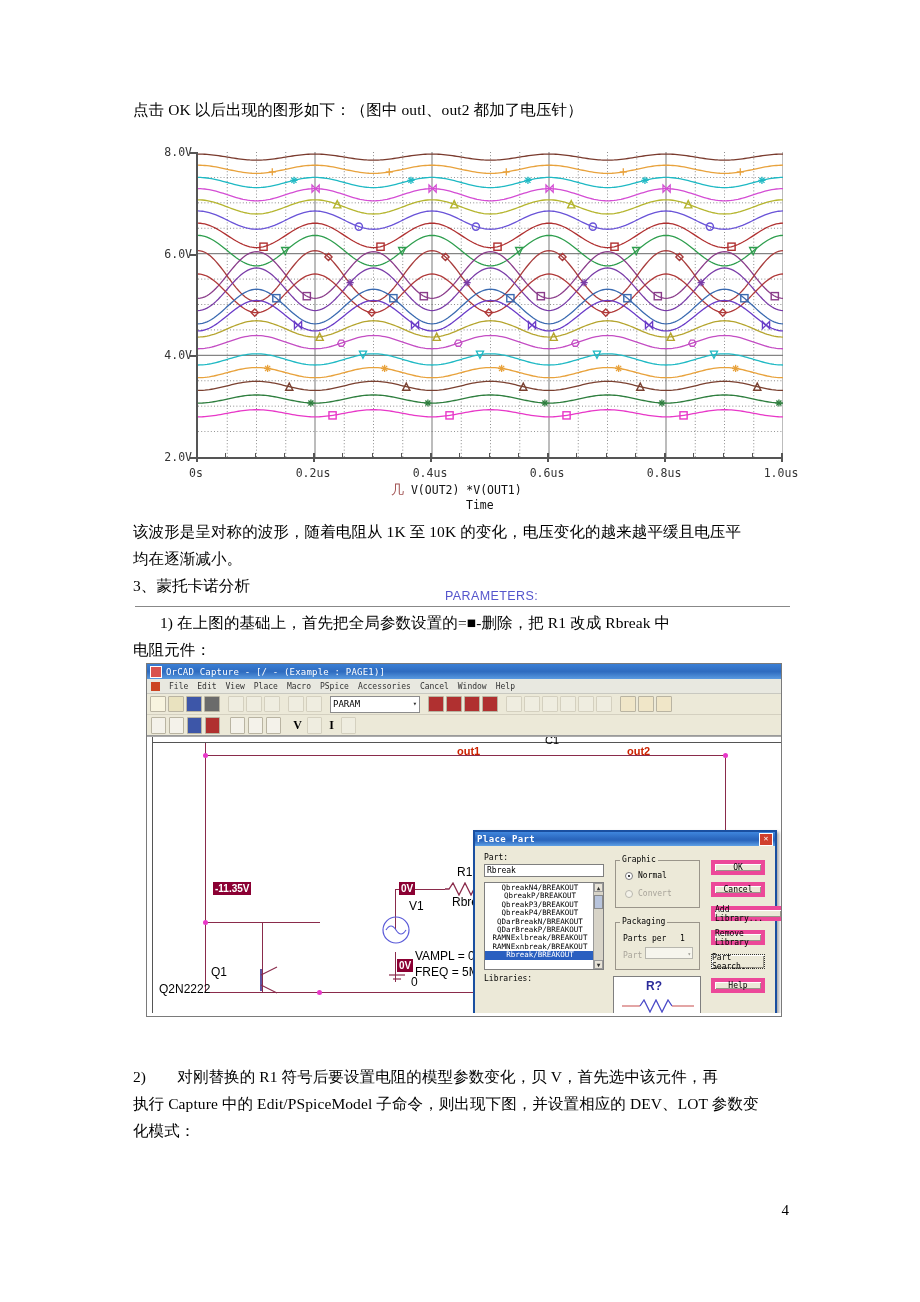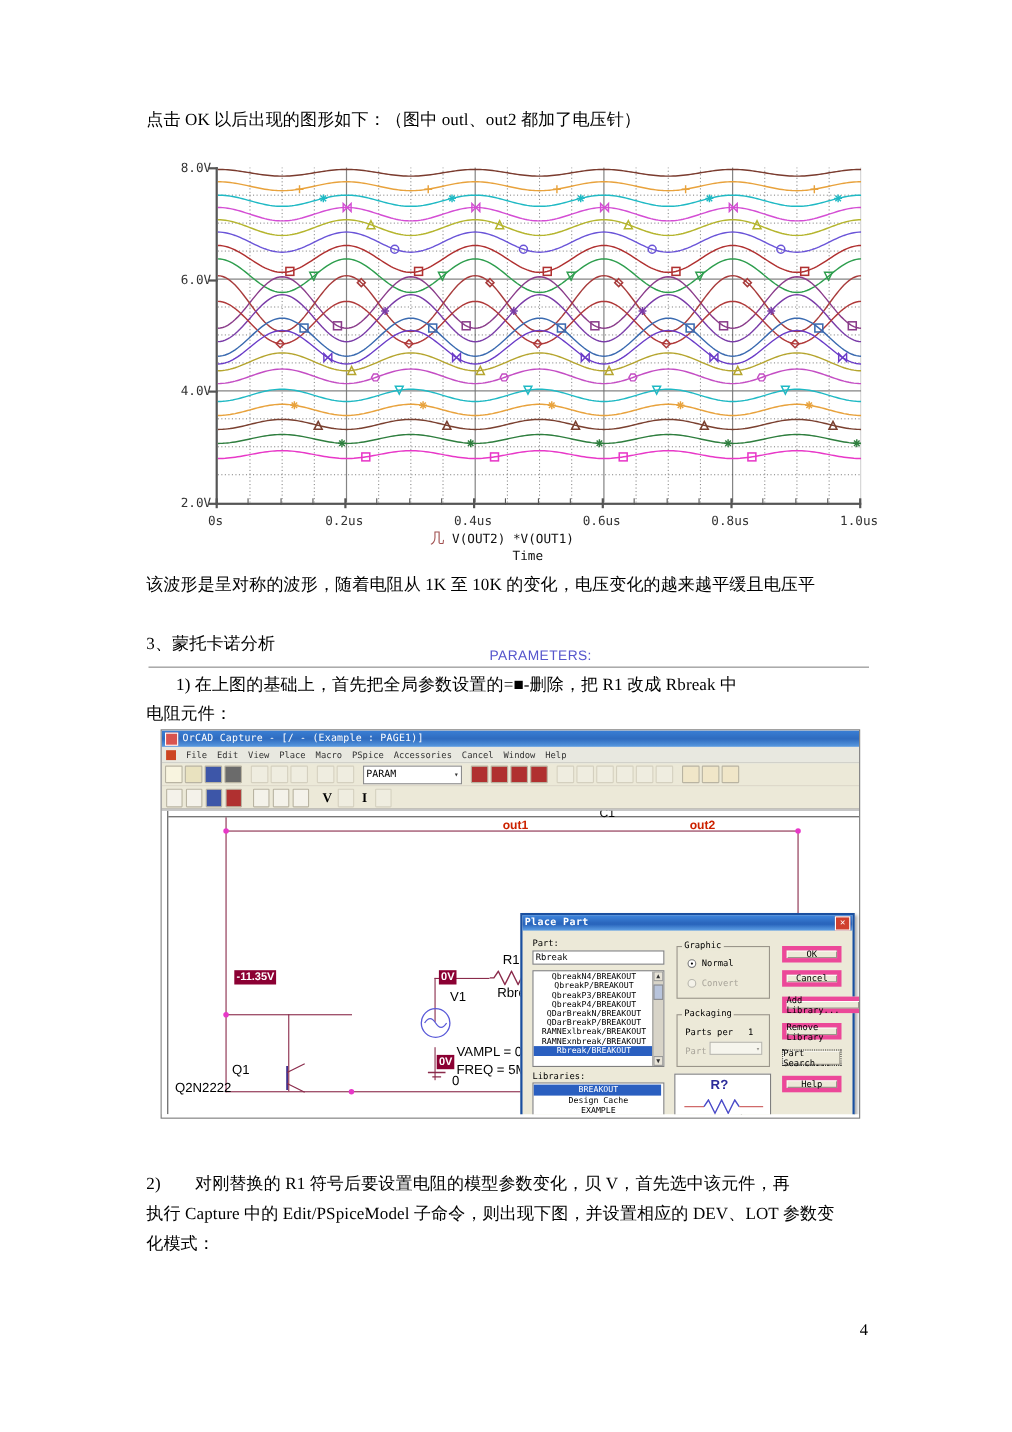--- a/index.html
+++ b/index.html
@@ -481,20 +481,21 @@
         <div class="xtickmark major" style="left: 635px;"></div>
       </div>
     <div class="legend">
       <span class="sym">几</span>
       <span>V(OUT2) *V(OUT1)</span>
     </div>
     <div class="axis-title">Time</div>
   </div>
 
   <div class="para" style="left:133px;top:518px;width:700px;">该波形是呈对称的波形，随着电阻从 1K 至 10K 的变化，电压变化的越来越平缓且电压平</div>
+  <div class="para" style="left:133px;top:545px;width:700px;">均在逐渐减小。</div>
   <div class="para" style="left:133px;top:572px;width:700px;">3、蒙托卡诺分析</div>
 
   <div class="param-label" style="left:445px;top:589px;">PARAMETERS:</div>
   <div class="hrule" style="left:135px;top:606px;width:655px;"></div>
 
   <div class="para" style="left:160px;top:609px;width:700px;">1) 在上图的基础上，首先把全局参数设置的=■-删除，把 R1 改成 Rbreak 中</div>
   <div class="para" style="left:133px;top:636px;width:700px;">电阻元件：</div>
 
   <div class="orcad">
 
@@ -663,27 +664,20 @@
                 <div class="row sel">Rbreak/BREAKOUT</div>
               </div>
             <div class="scroll">
               <div class="ar">▲</div>
               <div class="thumb"></div>
               <div class="ar bot">▼</div>
             </div>
           </div>
 
           <div class="fld-label" style="left:9px;top:128px;">Libraries:</div>
-          <div class="listbox" style="left:9px;top:138px;width:120px;height:46px;">
-            <div id="lib-rows" style="position:absolute;left:0;top:1px;right:2px;">
-                <div class="row sel" style="line-height: 9.5px;">BREAKOUT</div>
-                <div class="row" style="line-height: 9.5px;">Design Cache</div>
-                <div class="row" style="line-height: 9.5px;">EXAMPLE</div>
-              </div>
-          </div>
 
           <div class="groupbox" style="left:140px;top:14px;width:85px;height:48px;"></div>
           <div class="grp-title" style="left:145px;top:9px;">Graphic</div>
           <span class="radio on" style="left:150px;top:26px;"></span>
           <span class="radio-lbl" style="left:163px;top:25px;">Normal</span>
           <span class="radio" style="left:150px;top:44px;opacity:.45;"></span>
           <span class="radio-lbl dim" style="left:163px;top:43px;">Convert</span>
 
           <div class="groupbox" style="left:140px;top:76px;width:85px;height:48px;"></div>
           <div class="grp-title" style="left:145px;top:71px;">Packaging</div>

